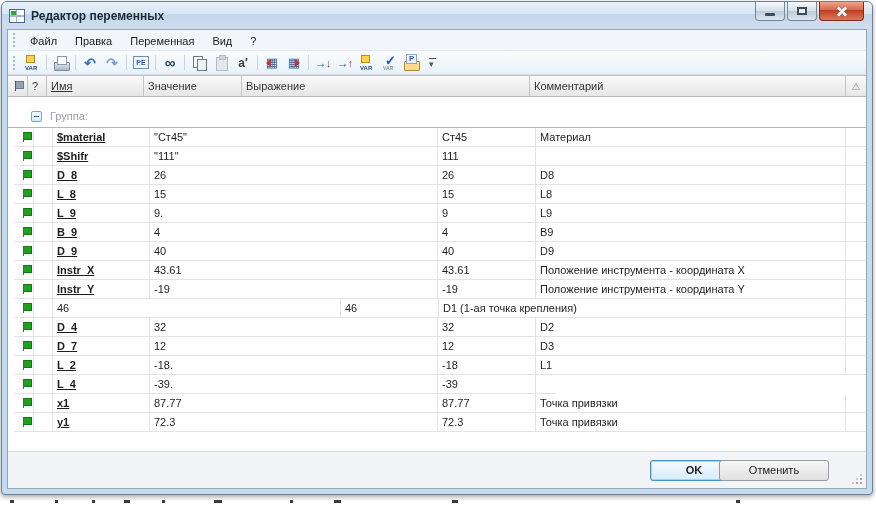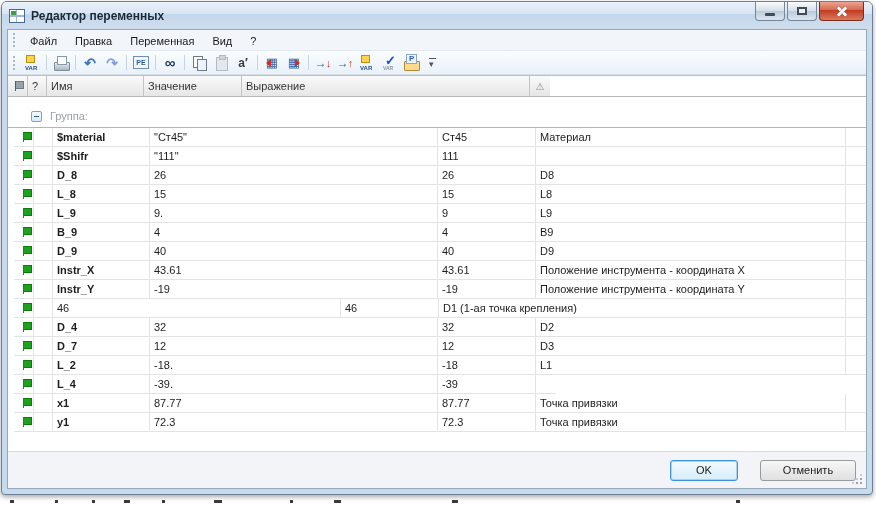--- a/index.html
+++ b/index.html
@@ -75,21 +75,21 @@
   .i-overflow::after  { content:""; position:absolute; top:5px; left:6px; width:7px; height:1px; background:#4a5560; }
 
   
   .grid-area { flex:1; position:relative; overflow:hidden; background:#fff; }
   .grid-row { display:flex; align-items:center; }
   .hcell { font-size:11px; color:#333; height:20px; display:flex; align-items:center; padding-left:4px;
            background:linear-gradient(#fafafa,#e6e6e6); border-right:1px solid #c4c4c4; }
   .grid-header { border-top:1px solid #c0c0c0; border-bottom:1px solid #b7b7b7; }
   .c-flag { width:20px; justify-content:center; padding-left:0; }
   .c-q    { width:19px; }
-  .c-name { width:97px; }
+  .c-name { width:97px;text-decoration:underline; }
   .c-expr { width:288px; }
   .c-val  { width:98px; }
   .c-com  { flex:1; }
   .c-warn { width:20px; justify-content:center; padding-left:0; border-right:none; }
   .gap-row { height:8px; background:#fff; }
   .group-row { height:22px; display:flex; align-items:center; padding-left:23px; background:#fff; }
   .collapse-box { width:11px; height:11px; border:1px solid #7ea0c4; background:linear-gradient(#f4f9fd,#dcebf8);
                   position:relative; margin-right:8px; border-radius:2px; }
   .collapse-box::before { content:""; position:absolute; left:2px; top:4px; width:5px; height:1px; background:#2b5d9e; }
   .group-label { font-size:11px; color:#9aa0a6; }
@@ -100,23 +100,23 @@
   .dcell.c-warn { border-right:none; }
   .flag { position:relative; width:12px; height:12px; display:inline-block; }
   .flag::before { content:""; position:absolute; left:3px; top:1px; width:1px; height:10px; background:#5a5a5a; }
   .flag::after  { content:""; position:absolute; left:4px; top:1px; width:7px; height:6px; background:#1ca21c; border:1px solid #0c7c0c; border-left:none; }
   .flag.gray::after { background:#98a2ac; border-color:#6d7885; }
   .warn-glyph { font-size:10px; color:#8d939b; }
 
   
   .footer { height:37px; background:#f2f4f7; border-top:1px solid #d3dae1; position:relative; }
   .btn { position:absolute; top:8px; height:21px; font-size:11px; color:#222; text-align:center; line-height:19px; border-radius:3px; cursor:default; }
-  .btn-ok { right:128px; width:68px; border:1px solid #3c95d4; box-shadow:inset 0 0 0 1px #a8d4f0;
-            background:linear-gradient(#f4fafd,#d7ecf9); }
-  .btn-cancel { right:10px; width:96px; border:1px solid #9a9a9a; background:linear-gradient(#f7f7f7,#e0e0e0); }
+  .btn-ok { right:128px; width:88px; border:1px solid #3c95d4; box-shadow:inset 0 0 0 1px #a8d4f0;
+            background:linear-gradient(#f4fafd,#d7ecf9);font-weight:bold; }
+  .btn-cancel { right:37px; width:110px; border:1px solid #9a9a9a; background:linear-gradient(#f7f7f7,#e0e0e0); }
   .resize-grip { position:absolute; right:2px; bottom:2px; width:12px; height:12px; }
   .resize-grip::before { content:""; position:absolute; right:2px; bottom:2px; width:2px; height:2px; background:#9aa5b0;
         box-shadow:-4px 0 #9aa5b0, 0 -4px #9aa5b0, -8px 0 #c3cbd3, -4px -4px #c3cbd3, 0 -8px #c3cbd3; }
 
   
   .artifact { position:absolute; top:500px; height:3px; background:#3a3a3a; }
 </style>
 </head>
 <body>
 
@@ -178,20 +178,21 @@
 
       <div class="grid-area">
         <div class="grid-row grid-header">
           <div class="hcell c-flag">
               <span class="flag gray"></span>
             </div>
           <div class="hcell c-q">?</div>
           <div class="hcell c-name">Имя</div>
           <div class="hcell c-val">Значение</div>
           <div class="hcell c-expr">Выражение</div>
+          <div class="hcell c-com">Комментарий</div>
           <div class="hcell c-warn">
               <span class="warn-glyph">⚠</span>
             </div>
         </div>
 
         <div class="gap-row"></div>
 
         <div class="group-row">
           <span class="collapse-box"></span>
           <span class="group-label">Группа:</span>

